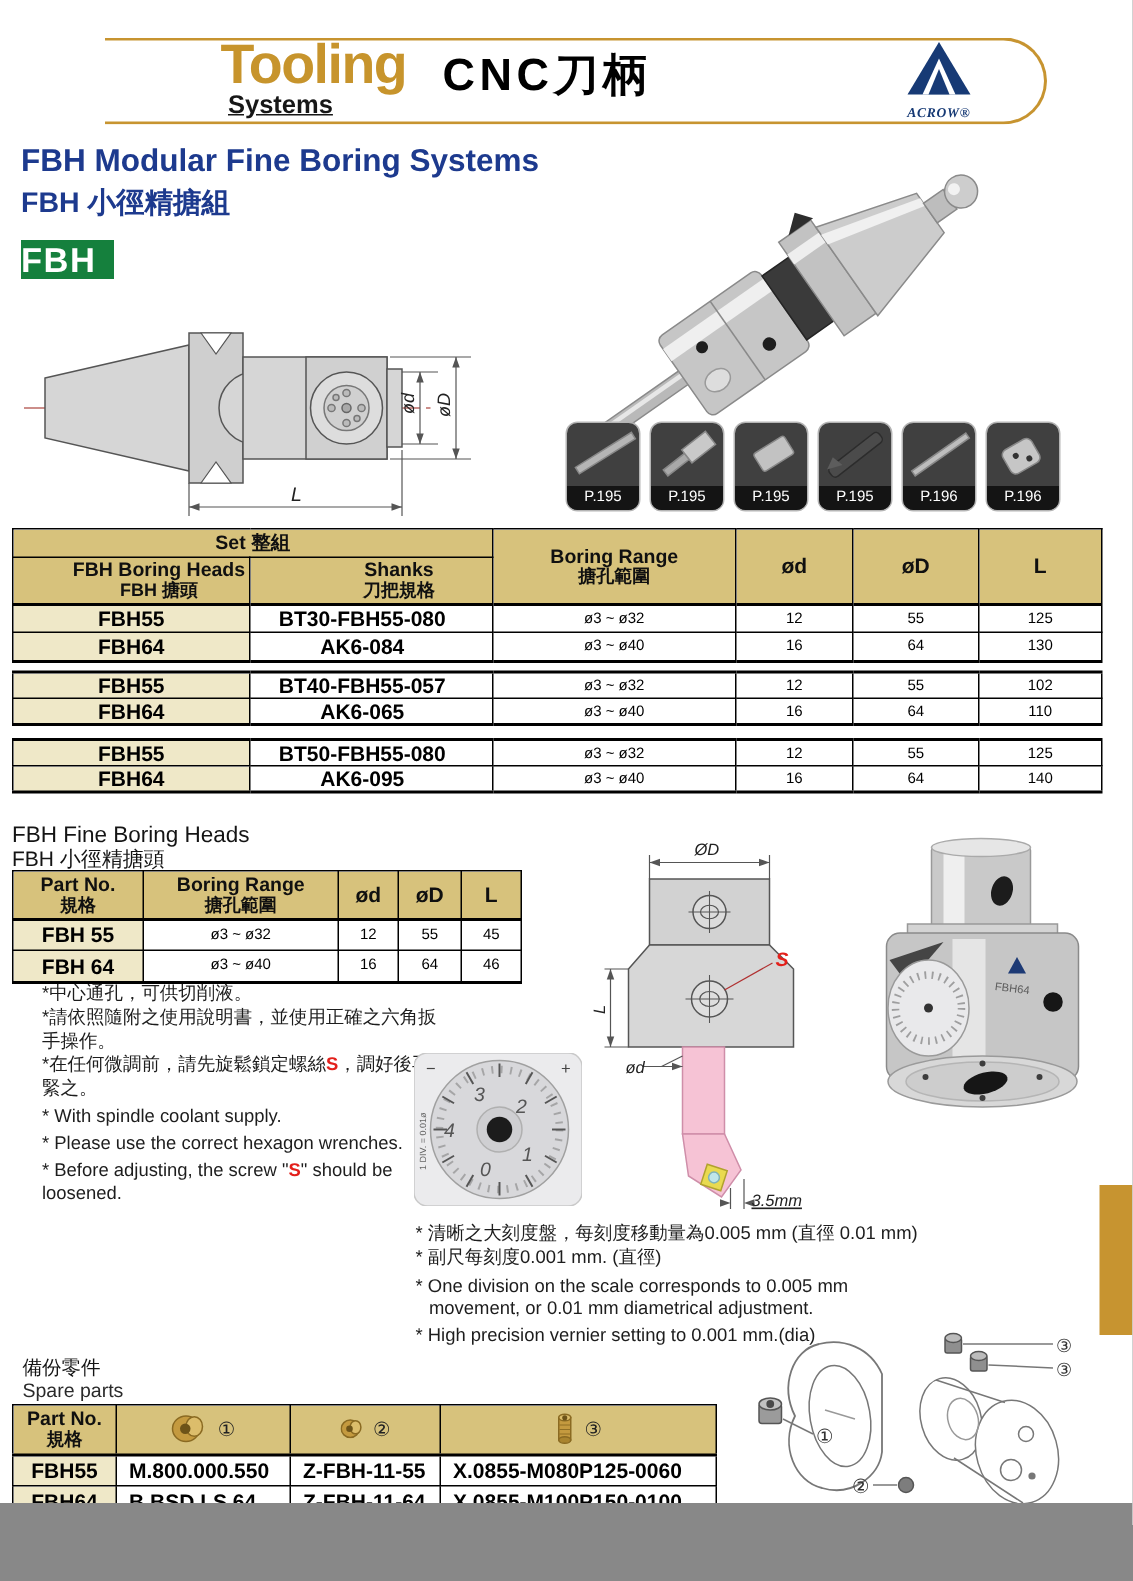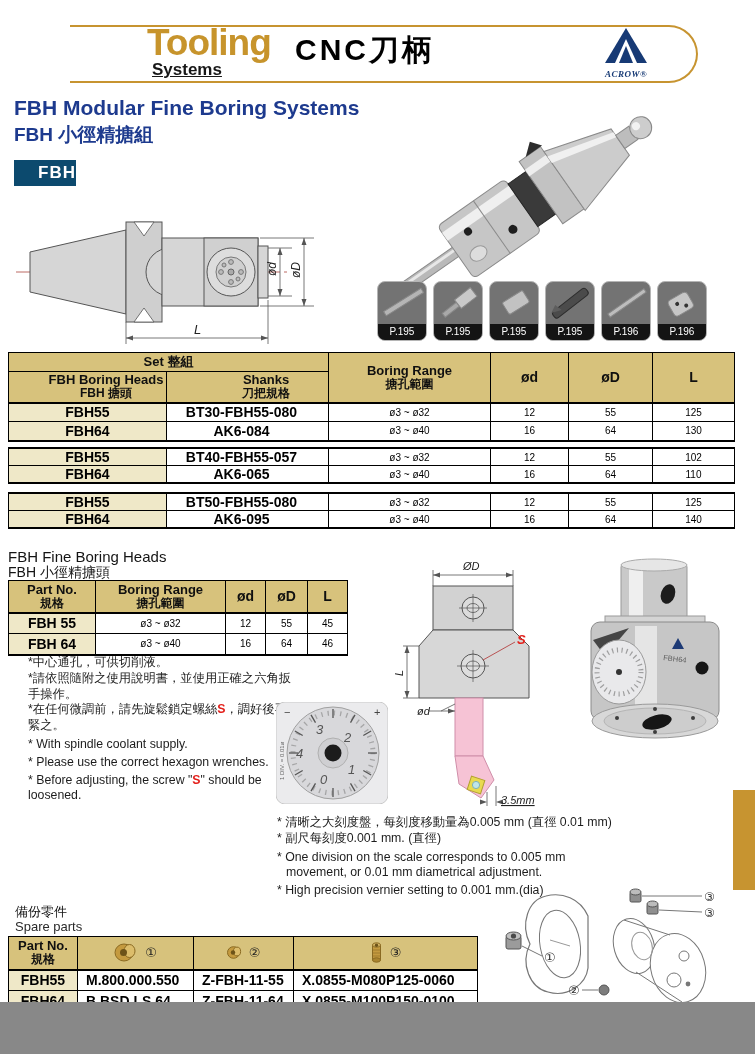--- a/index.html
+++ b/index.html
@@ -13,27 +13,27 @@
   .brand-top { left:147px; top:22px; font-size:37px; font-weight:bold; color:#c7942c; letter-spacing:-1px; }
   .brand-bottom { left:152px; top:60px; font-size:17px; font-weight:bold; color:#171717;text-decoration:underline; }
   .page-title { left:295px; top:30px; font-size:30px; font-weight:bold; color:#000; letter-spacing:3px; }
   .logo { left:598px; top:27px; width:56px; height:54px; text-align:center; }
   .logo-text { font-family:"Liberation Serif","DejaVu Serif",serif; font-style:italic; font-weight:bold;
     font-size:9px; color:#173a75; letter-spacing:0.5px; }
 
   
   .sec-title-en { left:14px; top:96px; font-size:21px; font-weight:bold; color:#1d3a8e; }
   .sec-title-zh { left:14px; top:122px; font-size:19px; font-weight:bold; color:#1d3a8e; }
-  .badge { left:14px; top:160px; width:62px; height:26px; background:#0c4a6e; color:#fff;
-    font-size:17px; font-weight:bold; text-align:right; line-height:26px; letter-spacing:1px; }
+  .badge { left:14px; top:160px; width:62px; height:26px; background:#15803d; color:#fff;
+    font-size:23px; font-weight:bold; text-align:left; line-height:26px; letter-spacing:1px; }
 
   
   .thumbs { left:377px; top:281px; display:flex; gap:6px; }
   .thumb { position:relative; width:50px; height:60px; border:1px solid #b5b5b5; border-radius:8px;
-    background:#737373; overflow:hidden; }
+    background:#404040; overflow:hidden; }
   .thumb-band { position:absolute; left:0; right:0; bottom:0; height:16px; background:#141414;
     color:#fff; font-size:10px; text-align:center; line-height:16px; }
 
   
   table.tbl { border-collapse:collapse; table-layout:fixed; }
   .tbl td { border:1px solid #000; text-align:center; overflow:hidden; white-space:nowrap; }
   .tbl .hd { background:#d7c27c; font-weight:bold; color:#101010; }
   .tbl .beige { background:#efe8c8; }
   .h-en { display:block; font-size:13px; line-height:14px; }
   .h-zh { display:block; font-size:12px; line-height:13px; }

